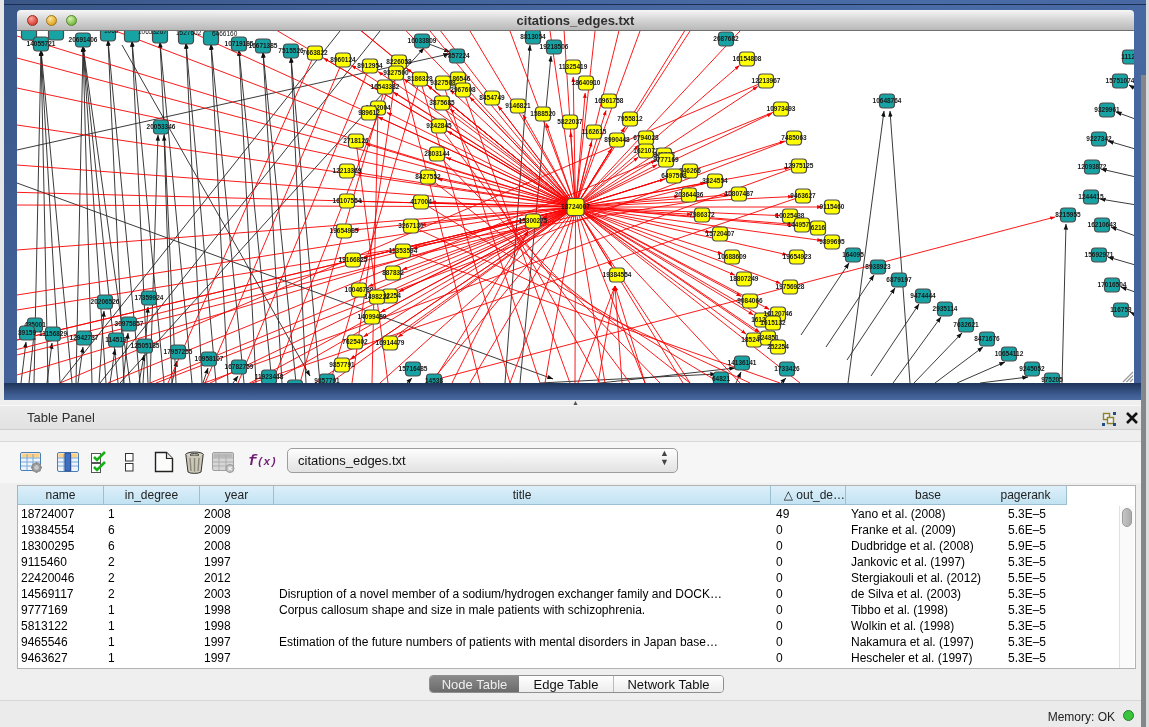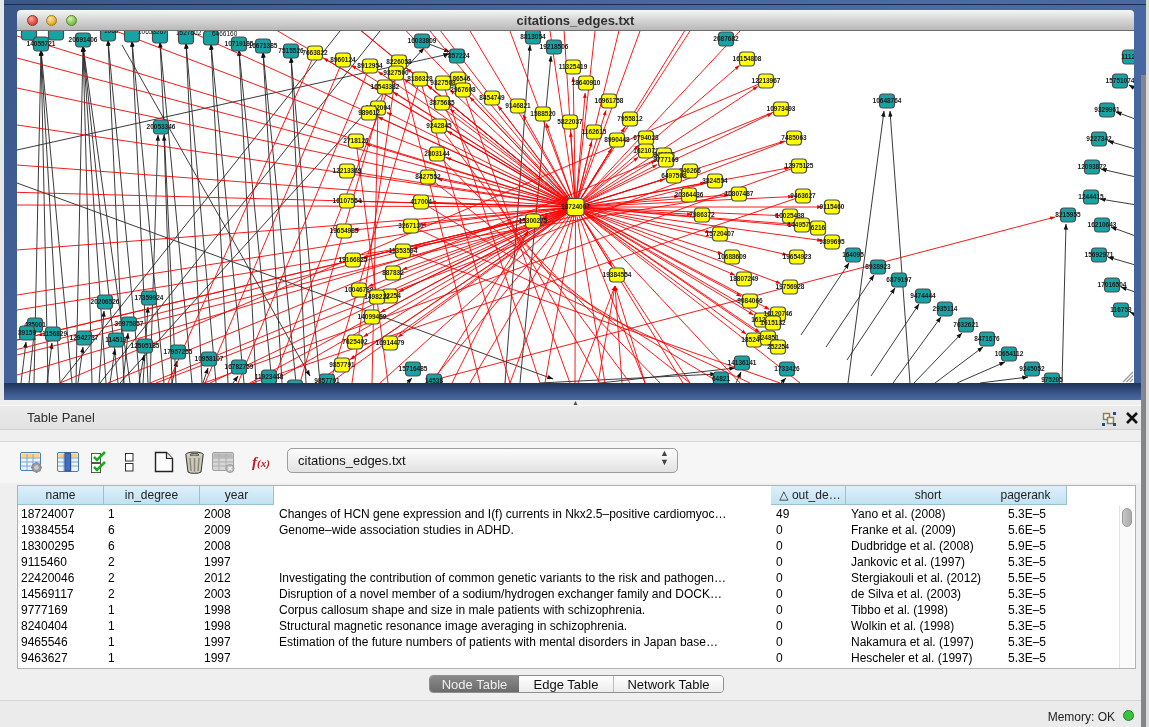--- a/index.html
+++ b/index.html
@@ -663,47 +663,46 @@
  <g stroke="#adadad" stroke-width="1">
             <line x1="2" y1="8" x2="22" y2="8"></line>
             <line x1="2" y1="12" x2="22" y2="12"></line>
             <line x1="2" y1="16" x2="22" y2="16"></line>
             <line x1="8" y1="4" x2="8" y2="20"></line>
             <line x1="15" y1="4" x2="15" y2="20"></line>
           </g>
  <circle cx="19" cy="18.5" r="4" fill="#bdbdbd" stroke="#9c9c9c"></circle>
  <path d="M17.3 16.8 l3.4 3.4 M20.7 16.8 l-3.4 3.4" stroke="#f0f0f0" stroke-width="1.3"></path>
 </svg>
-<div class="tbi" style="left:248px;width:26px;height:24px;font-family:Liberation Serif, serif;font-style:italic;font-weight:bold;font-size:15px;color:#b91c1c;text-align:center;line-height:24px">f<span style="font-size:11px">(x)</span></div>
+<div class="tbi" style="left:248px;width:26px;height:24px;font-family:Liberation Mono, monospace;font-style:italic;font-weight:bold;font-size:15px;color:#701a75;text-align:center;line-height:24px">f<span style="font-size:11px">(x)</span></div>
 
       <div id="combo">citations_edges.txt<div class="arr">▲<br>▼</div></div>
     </div>
     <div id="tablewrap">
       <div class="th" style="left:0;width:86px">name</div>
       <div class="th" style="left:86px;width:96px">in_degree</div>
       <div class="th" style="left:182px;width:74px">year</div>
-      <div class="th" style="left:753px;width:75px;text-align:center;padding-left:4px">△ out_de…</div>
-      <div class="th" style="left:828px;width:165px">short</div>
+      <div class="th" style="left:256px;width:497px">title</div>
+      <div class="th" style="left:753px;width:75px;text-align:right;padding-left:4px">△ out_de…</div>
+      <div class="th" style="left:828px;width:165px">base</div>
       <div class="th" style="left:967px;width:82px">pagerank</div>
       <div style="position:absolute;left:0;top:20px;width:1102px;height:163px;overflow:hidden">
         <div style="position:relative;left:-17px;top:-507px;width:1149px;height:727px">
             <div class="tr" style="top:507px">
               <span style="left:20px">18724007</span>
               <span style="left:107px">1</span>
               <span style="left:203px">2008</span>
-              <span style="left:278px">Changes of HCN gene expression and I(f) currents in Nkx2.5–positive cardiomyoc…</span>
               <span style="left:775px">49</span>
               <span style="left:850px">Yano et al. (2008)</span>
               <span style="left:1007px">5.3E–5</span>
             </div>
             <div class="tr" style="top:523px">
               <span style="left:20px">19384554</span>
               <span style="left:107px">6</span>
               <span style="left:203px">2009</span>
-              <span style="left:278px">Genome–wide association studies in ADHD.</span>
               <span style="left:775px">0</span>
               <span style="left:850px">Franke et al. (2009)</span>
               <span style="left:1007px">5.6E–5</span>
             </div>
             <div class="tr" style="top:539px">
               <span style="left:20px">18300295</span>
               <span style="left:107px">6</span>
               <span style="left:203px">2008</span>
               <span style="left:775px">0</span>
               <span style="left:850px">Dudbridge et al. (2008)</span>
@@ -714,21 +713,20 @@
               <span style="left:107px">2</span>
               <span style="left:203px">1997</span>
               <span style="left:775px">0</span>
               <span style="left:850px">Jankovic et al. (1997)</span>
               <span style="left:1007px">5.3E–5</span>
             </div>
             <div class="tr" style="top:571px">
               <span style="left:20px">22420046</span>
               <span style="left:107px">2</span>
               <span style="left:203px">2012</span>
-              <span style="left:278px">Investigating the contribution of common genetic variants to the risk and pathogen…</span>
               <span style="left:775px">0</span>
               <span style="left:850px">Stergiakouli et al. (2012)</span>
               <span style="left:1007px">5.5E–5</span>
             </div>
             <div class="tr" style="top:587px">
               <span style="left:20px">14569117</span>
               <span style="left:107px">2</span>
               <span style="left:203px">2003</span>
               <span style="left:278px">Disruption of a novel member of a sodium/hydrogen exchanger family and DOCK…</span>
               <span style="left:775px">0</span>
@@ -738,24 +736,23 @@
             <div class="tr" style="top:603px">
               <span style="left:20px">9777169</span>
               <span style="left:107px">1</span>
               <span style="left:203px">1998</span>
               <span style="left:278px">Corpus callosum shape and size in male patients with schizophrenia.</span>
               <span style="left:775px">0</span>
               <span style="left:850px">Tibbo et al. (1998)</span>
               <span style="left:1007px">5.3E–5</span>
             </div>
             <div class="tr" style="top:619px">
-              <span style="left:20px">8240404</span>
+              <span style="left:20px">5813122</span>
               <span style="left:107px">1</span>
               <span style="left:203px">1998</span>
-              <span style="left:278px">Structural magnetic resonance image averaging in schizophrenia.</span>
               <span style="left:775px">0</span>
               <span style="left:850px">Wolkin et al. (1998)</span>
               <span style="left:1007px">5.3E–5</span>
             </div>
             <div class="tr" style="top:635px">
               <span style="left:20px">9465546</span>
               <span style="left:107px">1</span>
               <span style="left:203px">1997</span>
               <span style="left:278px">Estimation of the future numbers of patients with mental disorders in Japan base…</span>
               <span style="left:775px">0</span>

